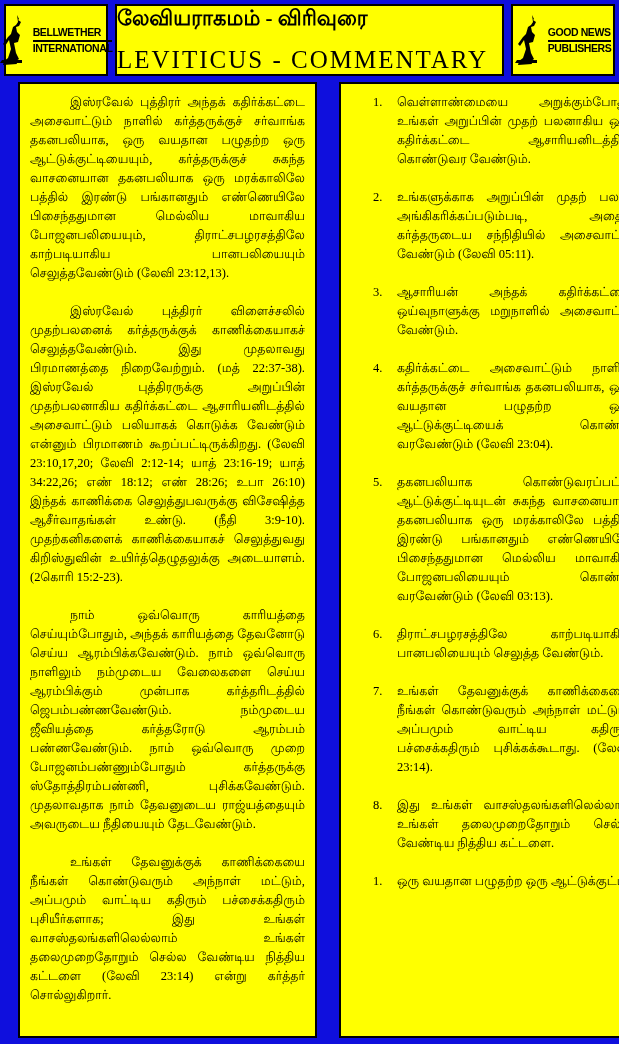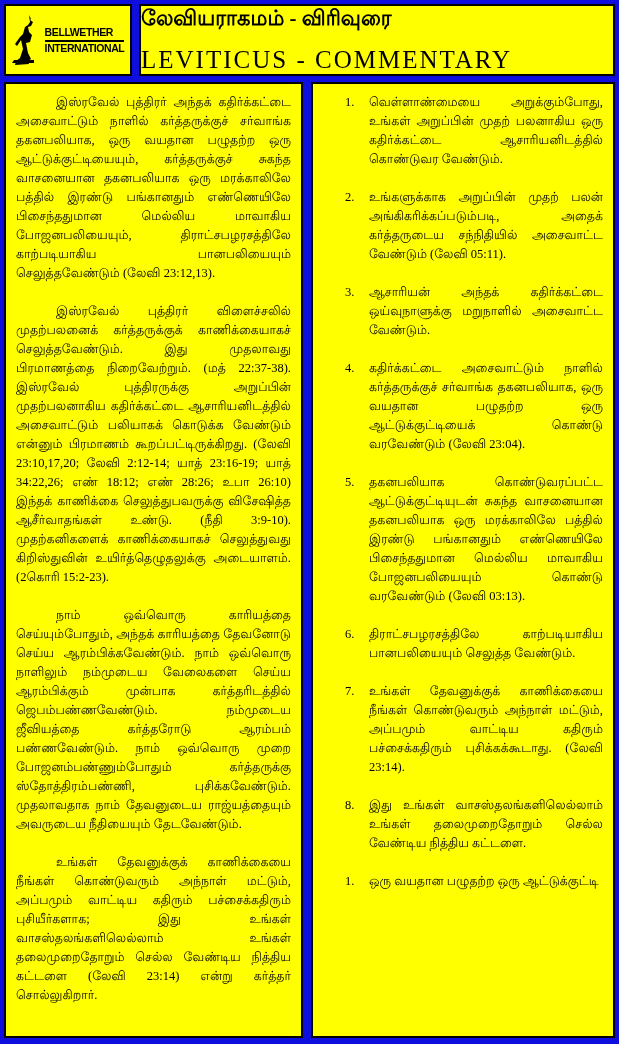--- a/index.html
+++ b/index.html
@@ -12,21 +12,21 @@
     padding:4px;
   }
   .yellow-box{
     background:#ffff00;
     border:2px solid #000;
     box-sizing:border-box;
   }
   
   .header{display:flex;gap:7px;height:72px;}
   .logo-box{
-    width:128px;flex:none;
+    width:104px;flex:none;
     display:flex;align-items:center;justify-content:center;
     gap:7px;padding:3px;
   }
   .logo-icon svg{display:block;}
   .logo-text{
     font-family:"Liberation Sans",sans-serif;
     font-weight:bold;font-size:10.5px;line-height:1.15;
     letter-spacing:-0.4px;white-space:nowrap;
   }
   .logo-text .l1{border-bottom:2px solid #000;padding-bottom:1px;}
@@ -34,21 +34,21 @@
     flex:1;
     display:flex;flex-direction:column;align-items:flex-start;justify-content:center;
   }
   .title-tamil{font-weight:bold;font-size:21px;line-height:1.2;}
   .title-english{
     font-family:"Liberation Serif",serif;
     font-size:25px;letter-spacing:2px;line-height:1.1;margin-top:15px;
   }
   
   .main{display:flex;gap:8px;margin-top:6px;height:956px;}
-  .col{padding:9px 10px;overflow:hidden;}
+  .col{padding:9px 10px;overflow:hidden;margin-left:14px;}
   .col-left{width:299px;flex:none;}
   .col-right{width:304px;flex:none;}
   .col p{
     margin:0 0 19px 0;
     font-size:12.5px;line-height:19px;
     text-align:justify;
     text-indent:40px;
   }
   .col p:last-child{margin-bottom:0;}
   ol.num-list{
@@ -83,20 +83,31 @@
       <div class="l1">BELLWETHER</div>
       <div class="l2">INTERNATIONAL</div>
     </span>
   </div>
 
   <div class="yellow-box title-box">
     <div class="title-tamil">லேவியராகமம் - விரிவுரை</div>
     <div class="title-english">LEVITICUS - COMMENTARY</div>
   </div>
 
+  <div class="yellow-box logo-box">
+    <span class="logo-icon">
+      <svg width="26" height="50" viewBox="0 0 26 50" xmlns="http://www.w3.org/2000/svg">
+        <path fill="#000" d="M17 0 l2 4 -1 1 3 2 -2 4 -3 1 1 5 3 3 -2 7 -4 1 2 10 3 6 -3 2 1 3 -14 1 1-4 4-3 3-9 -2-9 -4 6 -2-2 5-7 3-3 2-7 3-2 2-3z M2 45 h20 v3 h-22z"></path>
+      </svg>
+    </span>
+    <span class="logo-text">
+      <div class="l1">GOOD NEWS</div>
+      <div class="l2">PUBLISHERS</div>
+    </span>
+  </div>
 
 </div>
 
 <div class="main">
 
   <div class="yellow-box col col-left">
     <p>இஸ்ரவேல் புத்திரர் அந்தக் கதிர்க்கட்டை அசைவாட்டும் நாளில் கர்த்தருக்குச் சர்வாங்க தகனபலியாக, ஒரு வயதான பழுதற்ற ஒரு ஆட்டுக்குட்டியையும், கர்த்தருக்குச் சுகந்த வாசனையான தகனபலியாக ஒரு மரக்காலிலே பத்தில் இரண்டு பங்கானதும் எண்ணெயிலே பிசைந்ததுமான மெல்லிய மாவாகிய போஜனபலியையும், திராட்சபழரசத்திலே காற்படியாகிய பானபலியையும் செலுத்தவேண்டும் (லேவி 23:12,13).</p>
     <p>இஸ்ரவேல் புத்திரர் விளைச்சலில் முதற்பலனைக் கர்த்தருக்குக் காணிக்கையாகச் செலுத்தவேண்டும். இது முதலாவது பிரமாணத்தை நிறைவேற்றும். (மத் 22:37-38). இஸ்ரவேல் புத்திரருக்கு அறுப்பின் முதற்பலனாகிய கதிர்க்கட்டை ஆசாரியனிடத்தில் அசைவாட்டும் பலியாகக் கொடுக்க வேண்டும் என்னும் பிரமாணம் கூறப்பட்டிருக்கிறது. (லேவி 23:10,17,20; லேவி 2:12-14; யாத் 23:16-19; யாத் 34:22,26; எண் 18:12; எண் 28:26; உபா 26:10) இந்தக் காணிக்கை செலுத்துபவருக்கு விசேஷித்த ஆசீர்வாதங்கள் உண்டு. (நீதி 3:9-10). முதற்கனிகளைக் காணிக்கையாகச் செலுத்துவது கிறிஸ்துவின் உயிர்த்தெழுதலுக்கு அடையாளம். (2கொரி 15:2-23).</p>
     <p>நாம் ஒவ்வொரு காரியத்தை செய்யும்போதும், அந்தக் காரியத்தை தேவனோடு செய்ய ஆரம்பிக்கவேண்டும். நாம் ஒவ்வொரு நாளிலும் நம்முடைய வேலைகளை செய்ய ஆரம்பிக்கும் முன்பாக கர்த்தரிடத்தில் ஜெபம்பண்ணவேண்டும். நம்முடைய ஜீவியத்தை கர்த்தரோடு ஆரம்பம் பண்ணவேண்டும். நாம் ஒவ்வொரு முறை போஜனம்பண்ணும்போதும் கர்த்தருக்கு ஸ்தோத்திரம்பண்ணி, புசிக்கவேண்டும். முதலாவதாக நாம் தேவனுடைய ராஜ்யத்தையும் அவருடைய நீதியையும் தேடவேண்டும்.</p>
     <p>உங்கள் தேவனுக்குக் காணிக்கையை நீங்கள் கொண்டுவரும் அந்நாள் மட்டும், அப்பமும் வாட்டிய கதிரும் பச்சைக்கதிரும் புசியீர்களாக; இது உங்கள் வாசஸ்தலங்களிலெல்லாம் உங்கள் தலைமுறைதோறும் செல்ல வேண்டிய நித்திய கட்டளை (லேவி 23:14) என்று கர்த்தர் சொல்லுகிறார்.</p>

